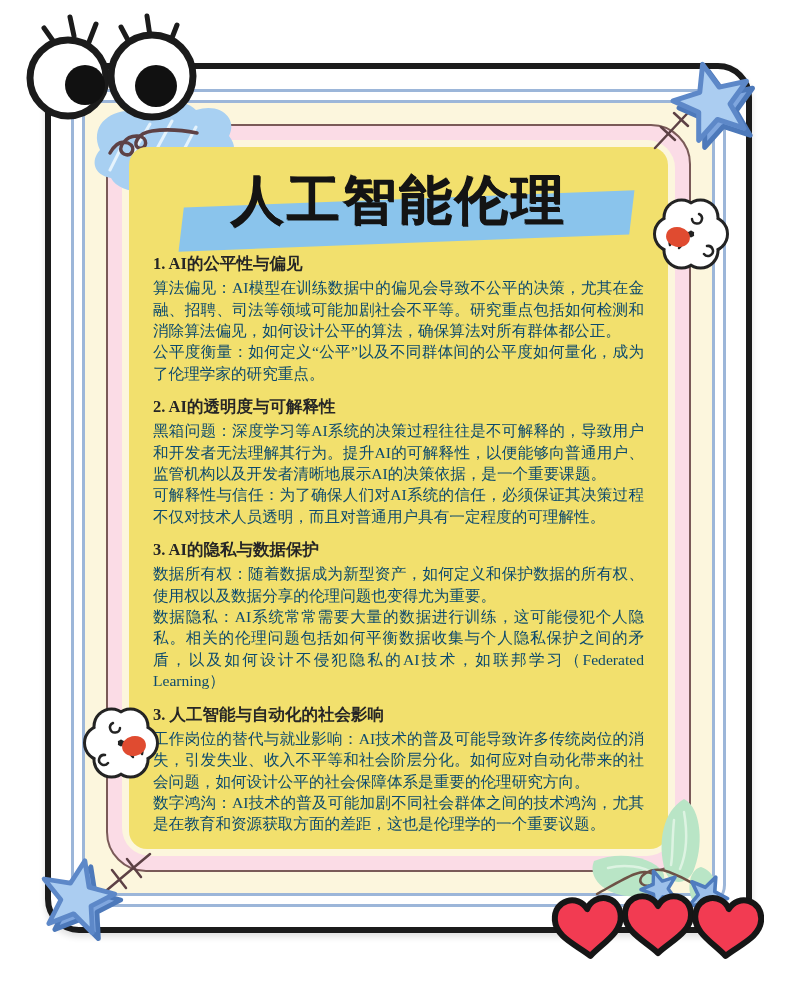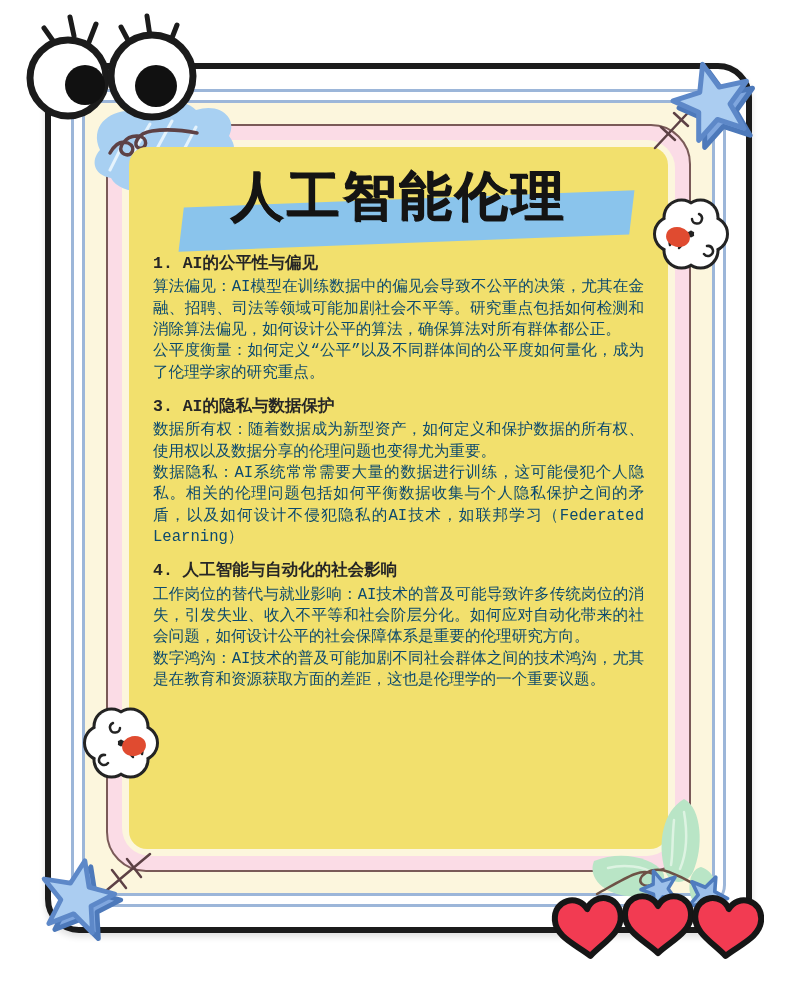--- a/index.html
+++ b/index.html
@@ -1,18 +1,18 @@
 <!DOCTYPE html>
 <html><head>
 <meta charset="utf-8">
 <style>
   html,body{margin:0;padding:0;background:#ffffff;}
   .stage{
     position:relative;width:764px;height:996px;overflow:hidden;background:#ffffff;
-    font-family:Liberation Mono, monospace;
+    font-family:Liberation Serif, serif;
   }
   
   .frame-black{
     position:absolute;left:45px;top:63px;width:707px;height:870px;
     box-sizing:border-box;border:6px solid #1b1b1b;border-radius:34px;
     background:#ffffff;padding:20px;z-index:1;
     box-shadow:0 4px 6px rgba(0,0,0,0.12);
   }
   .frame-blue-outer{box-sizing:border-box;width:100%;height:100%;
     border:3px solid #9cb6d9;border-radius:22px;padding:8px;}
@@ -84,29 +84,34 @@
       <div class="title-highlight"></div>
       <div class="title-text">人工智能伦理</div>
     </div>
 
     <div class="section">
       <div class="section-heading">1. AI的公平性与偏见</div>
       <div class="section-para">算法偏见：AI模型在训练数据中的偏见会导致不公平的决策，尤其在金融、招聘、司法等领域可能加剧社会不平等。研究重点包括如何检测和消除算法偏见，如何设计公平的算法，确保算法对所有群体都公正。</div>
       <div class="section-para">公平度衡量：如何定义“公平”以及不同群体间的公平度如何量化，成为了伦理学家的研究重点。</div>
     </div>
 
+    <div class="section">
+      <div class="section-heading">2. AI的透明度与可解释性</div>
+      <div class="section-para">黑箱问题：深度学习等AI系统的决策过程往往是不可解释的，导致用户和开发者无法理解其行为。提升AI的可解释性，以便能够向普通用户、监管机构以及开发者清晰地展示AI的决策依据，是一个重要课题。</div>
+      <div class="section-para">可解释性与信任：为了确保人们对AI系统的信任，必须保证其决策过程不仅对技术人员透明，而且对普通用户具有一定程度的可理解性。</div>
+    </div>
 
     <div class="section">
       <div class="section-heading">3. AI的隐私与数据保护</div>
       <div class="section-para">数据所有权：随着数据成为新型资产，如何定义和保护数据的所有权、使用权以及数据分享的伦理问题也变得尤为重要。</div>
       <div class="section-para">数据隐私：AI系统常常需要大量的数据进行训练，这可能侵犯个人隐私。相关的伦理问题包括如何平衡数据收集与个人隐私保护之间的矛盾，以及如何设计不侵犯隐私的AI技术，如联邦学习（Federated Learning）</div>
     </div>
 
     <div class="section">
-      <div class="section-heading">4. 人工智能与自动化的社会影响</div>
+      <div class="section-heading">3. 人工智能与自动化的社会影响</div>
       <div class="section-para">工作岗位的替代与就业影响：AI技术的普及可能导致许多传统岗位的消失，引发失业、收入不平等和社会阶层分化。如何应对自动化带来的社会问题，如何设计公平的社会保障体系是重要的伦理研究方向。</div>
       <div class="section-para">数字鸿沟：AI技术的普及可能加剧不同社会群体之间的技术鸿沟，尤其是在教育和资源获取方面的差距，这也是伦理学的一个重要议题。</div>
     </div>
   </div>
 
   <svg class="svg-front" width="800" height="996" viewBox="0 0 800 996">
     <defs>
       <polygon id="star" points="0,-40 10,-13.8 38,-12.4 16.2,5.3 23.5,32.4 0,17 -23.5,32.4 -16.2,5.3 -38,-12.4 -10,-13.8"></polygon>
       <path id="heart" d="M 0,-12 C -8,-28 -33,-24 -33,-3 C -33,14 -13,23 0,35 C 13,23 33,14 33,-3 C 33,-24 8,-28 0,-12 Z"></path>
       <g id="flower">

